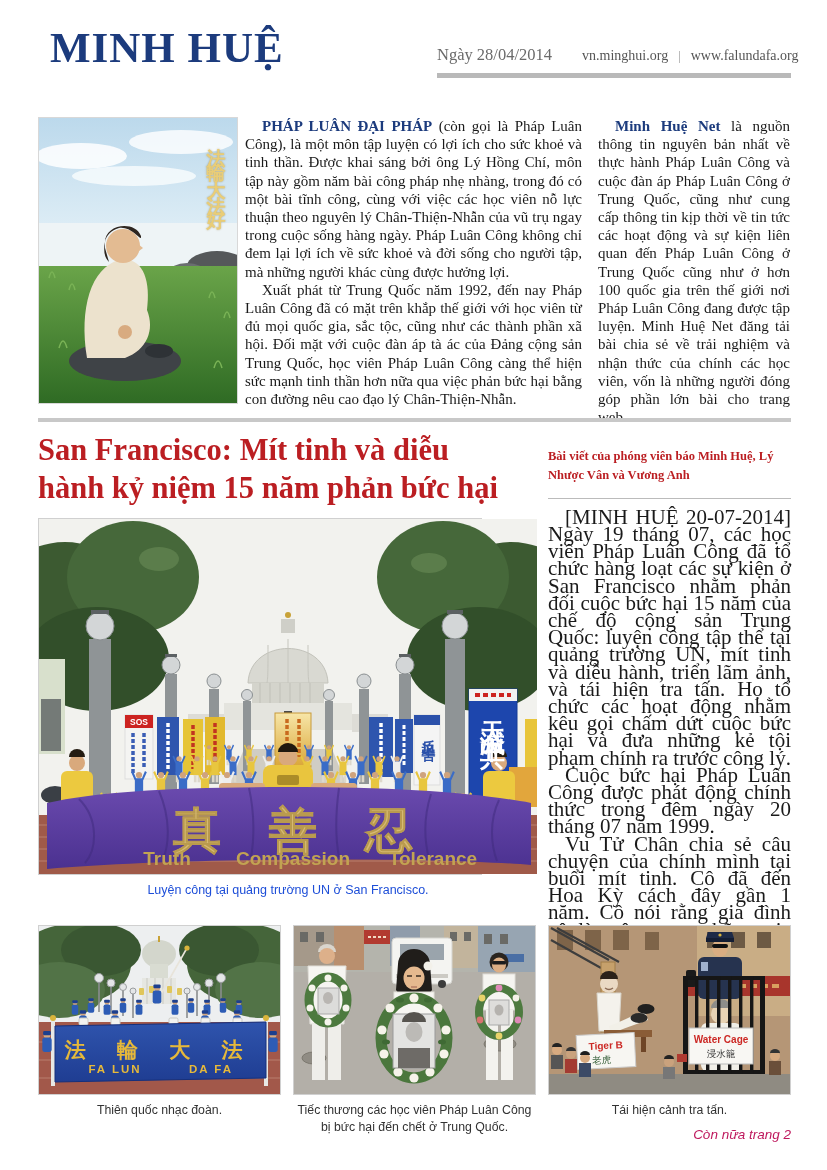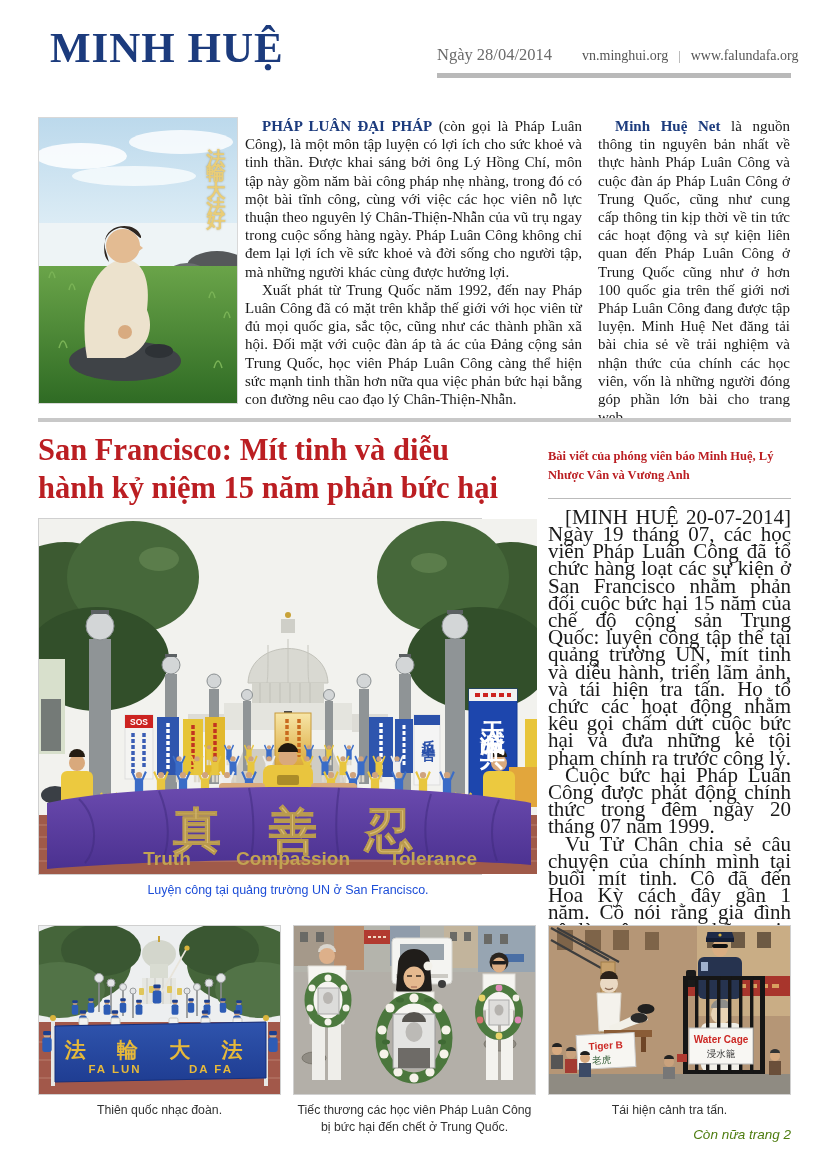--- a/index.html
+++ b/index.html
@@ -35,21 +35,21 @@
           line-height:1.55;color:#bb1e22;margin-top:16px;}
   .byline-rule{border:none;border-top:1px solid #bbb;margin:12px 0 10px 0;}
   .art-right p{margin:0;font-size:21px;line-height:17.2px;text-align:justify;text-indent:17px;}
   
   .bottom{position:absolute;left:38px;top:925px;width:753px;display:flex;gap:12px;}
   .cell{width:243px;flex:none;}
   .photoS{position:relative;width:243px;height:170px;border:1px solid #d0d0d0;box-sizing:border-box;}
   .cell .cap{margin-top:7px;text-align:center;font-family:"Liberation Sans",sans-serif;
              font-size:12.3px;line-height:1.4;color:#333;}
   .continued{margin-top:8px;text-align:right;font-family:"Liberation Sans",sans-serif;
-             font-style:italic;font-size:13.5px;color:#4d7c0f;}
+             font-style:italic;font-size:13.5px;color:#be185d;}
   
   .vtext{position:absolute;writing-mode:vertical-rl;text-orientation:upright;pointer-events:none;}
   .vtextA{top:14px;right:8px;font-size:19px;letter-spacing:16px;color:#e9cd77;font-weight:700;
           text-shadow:0 0 2px rgba(120,90,20,.45);}
   .vtextTM{top:183px;left:437px;font-size:25px;letter-spacing:7px;color:#ffffff;font-weight:700;}
   .vtextFP{top:208px;left:380px;font-size:14px;letter-spacing:4px;color:#2b51aa;font-weight:700;}
   svg{display:block;}
 </style>
 </head>
 <body>

